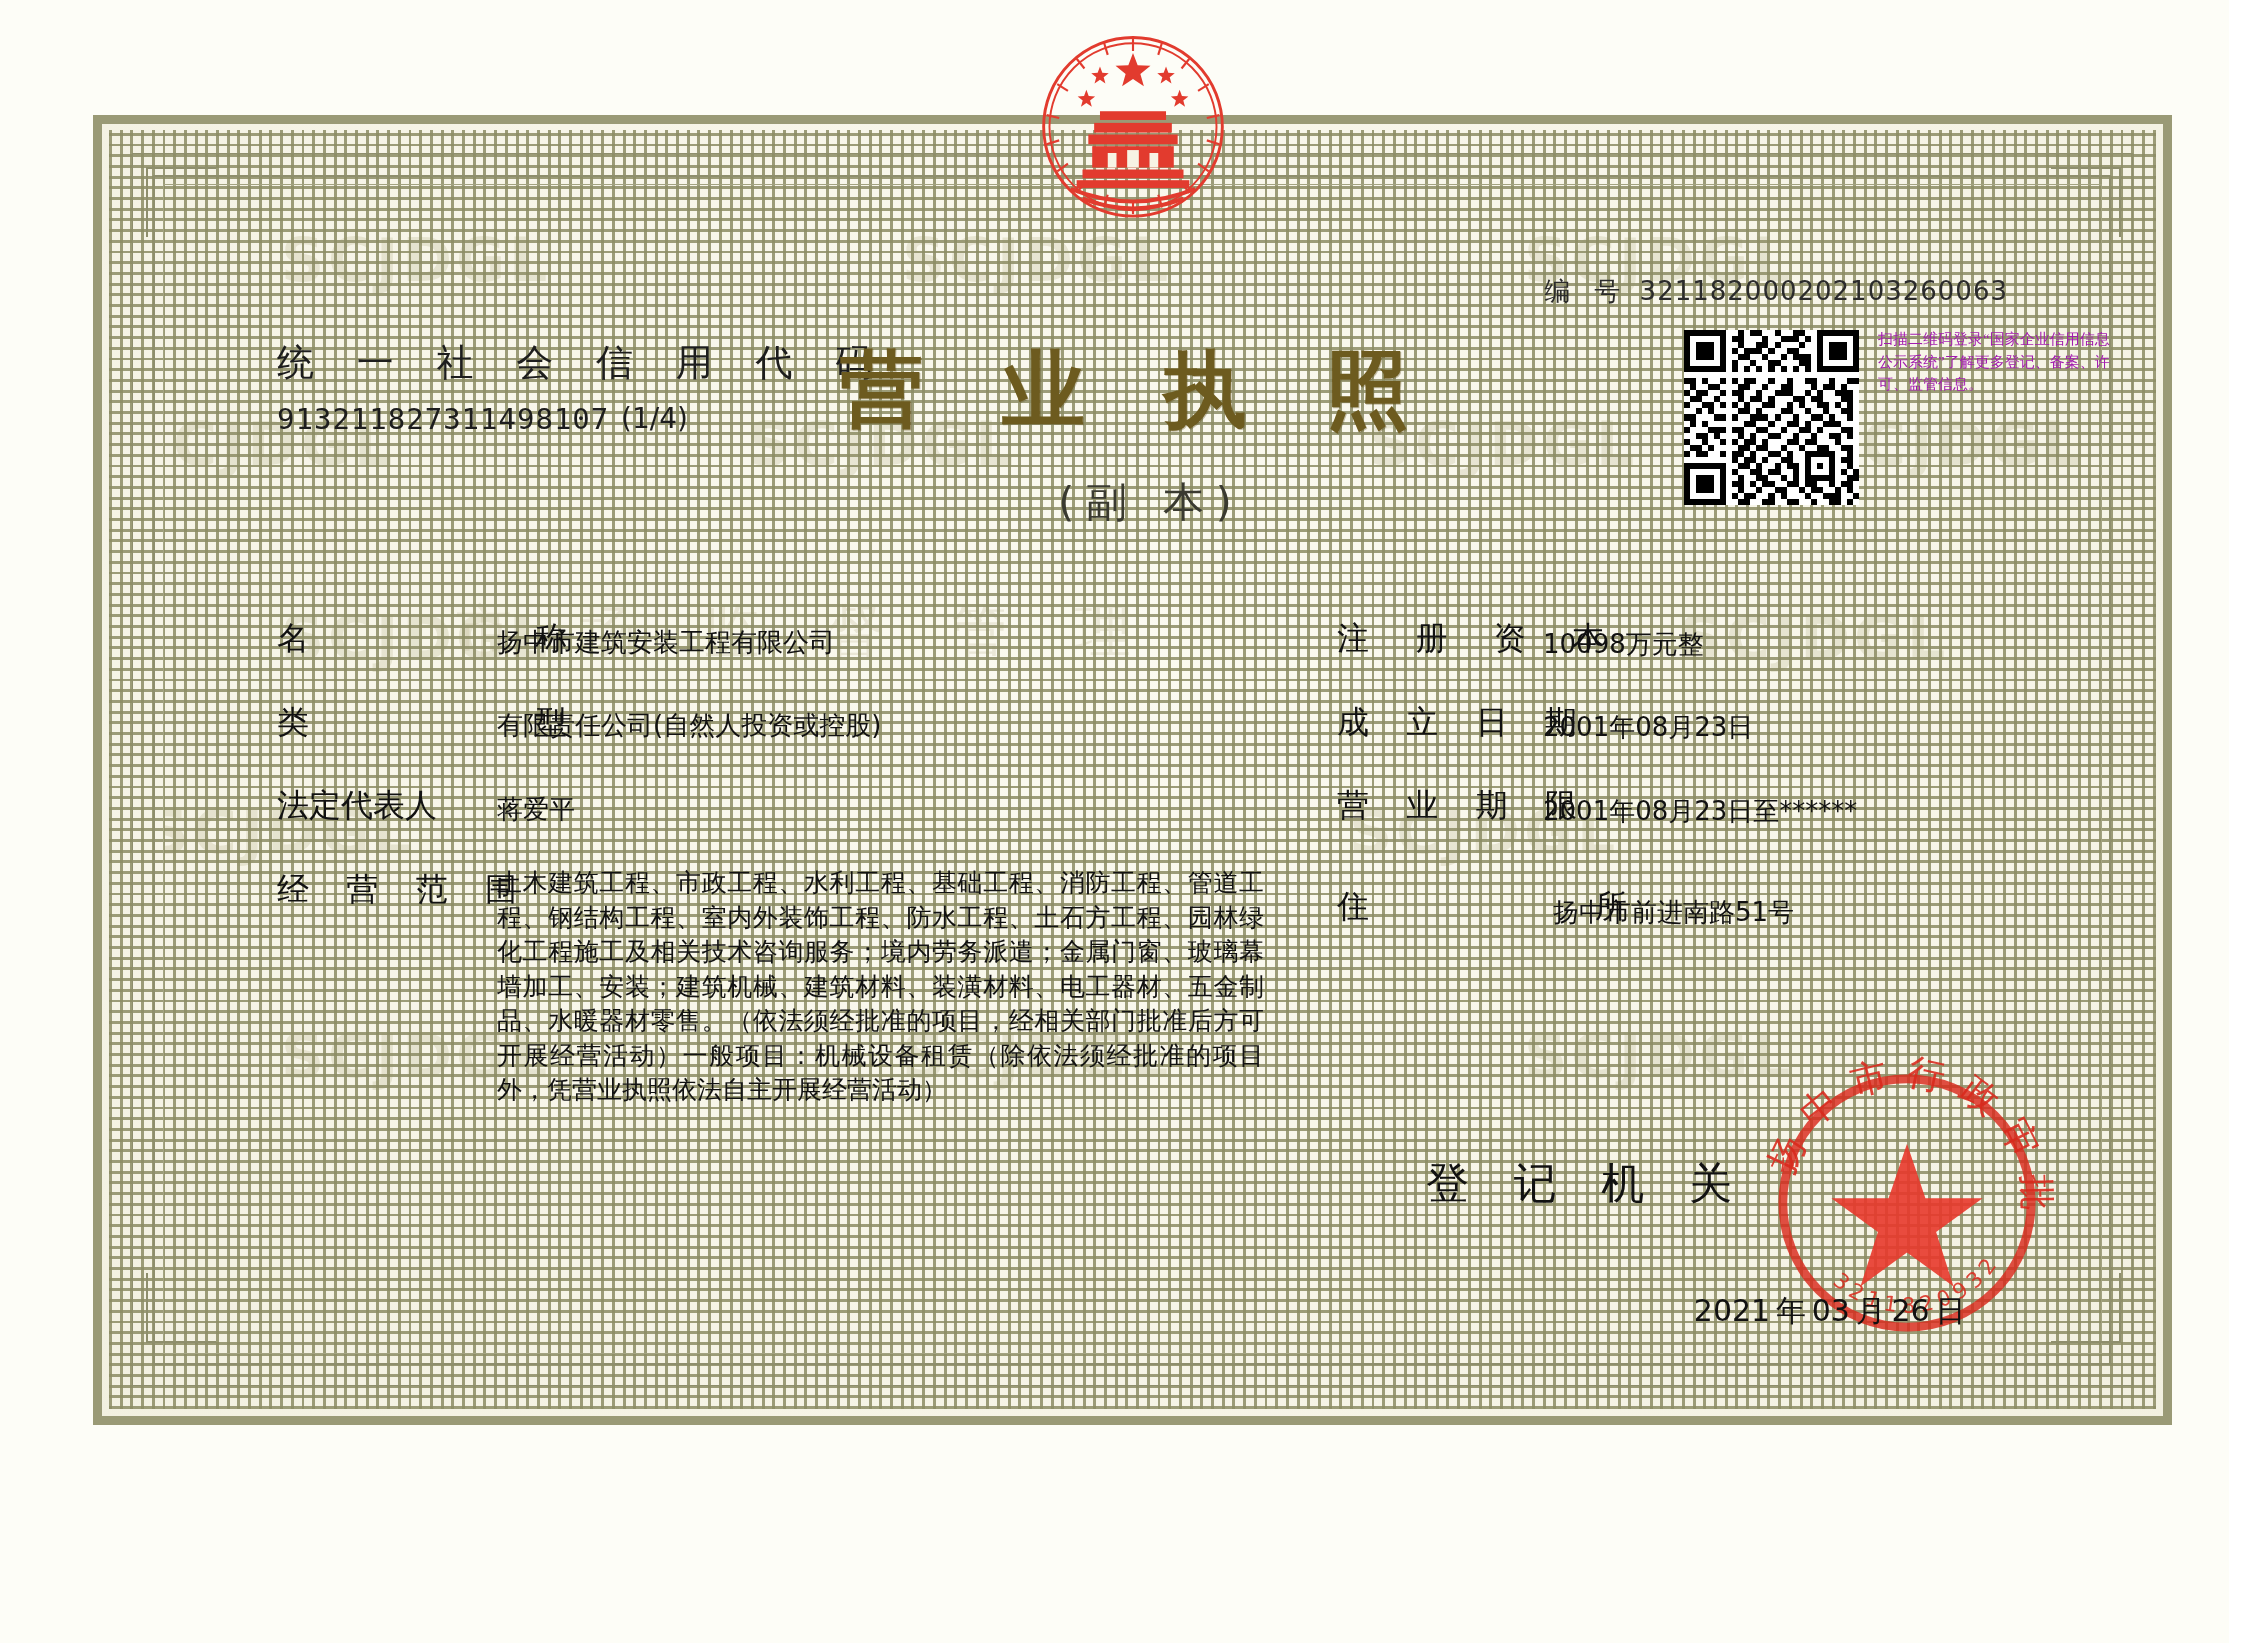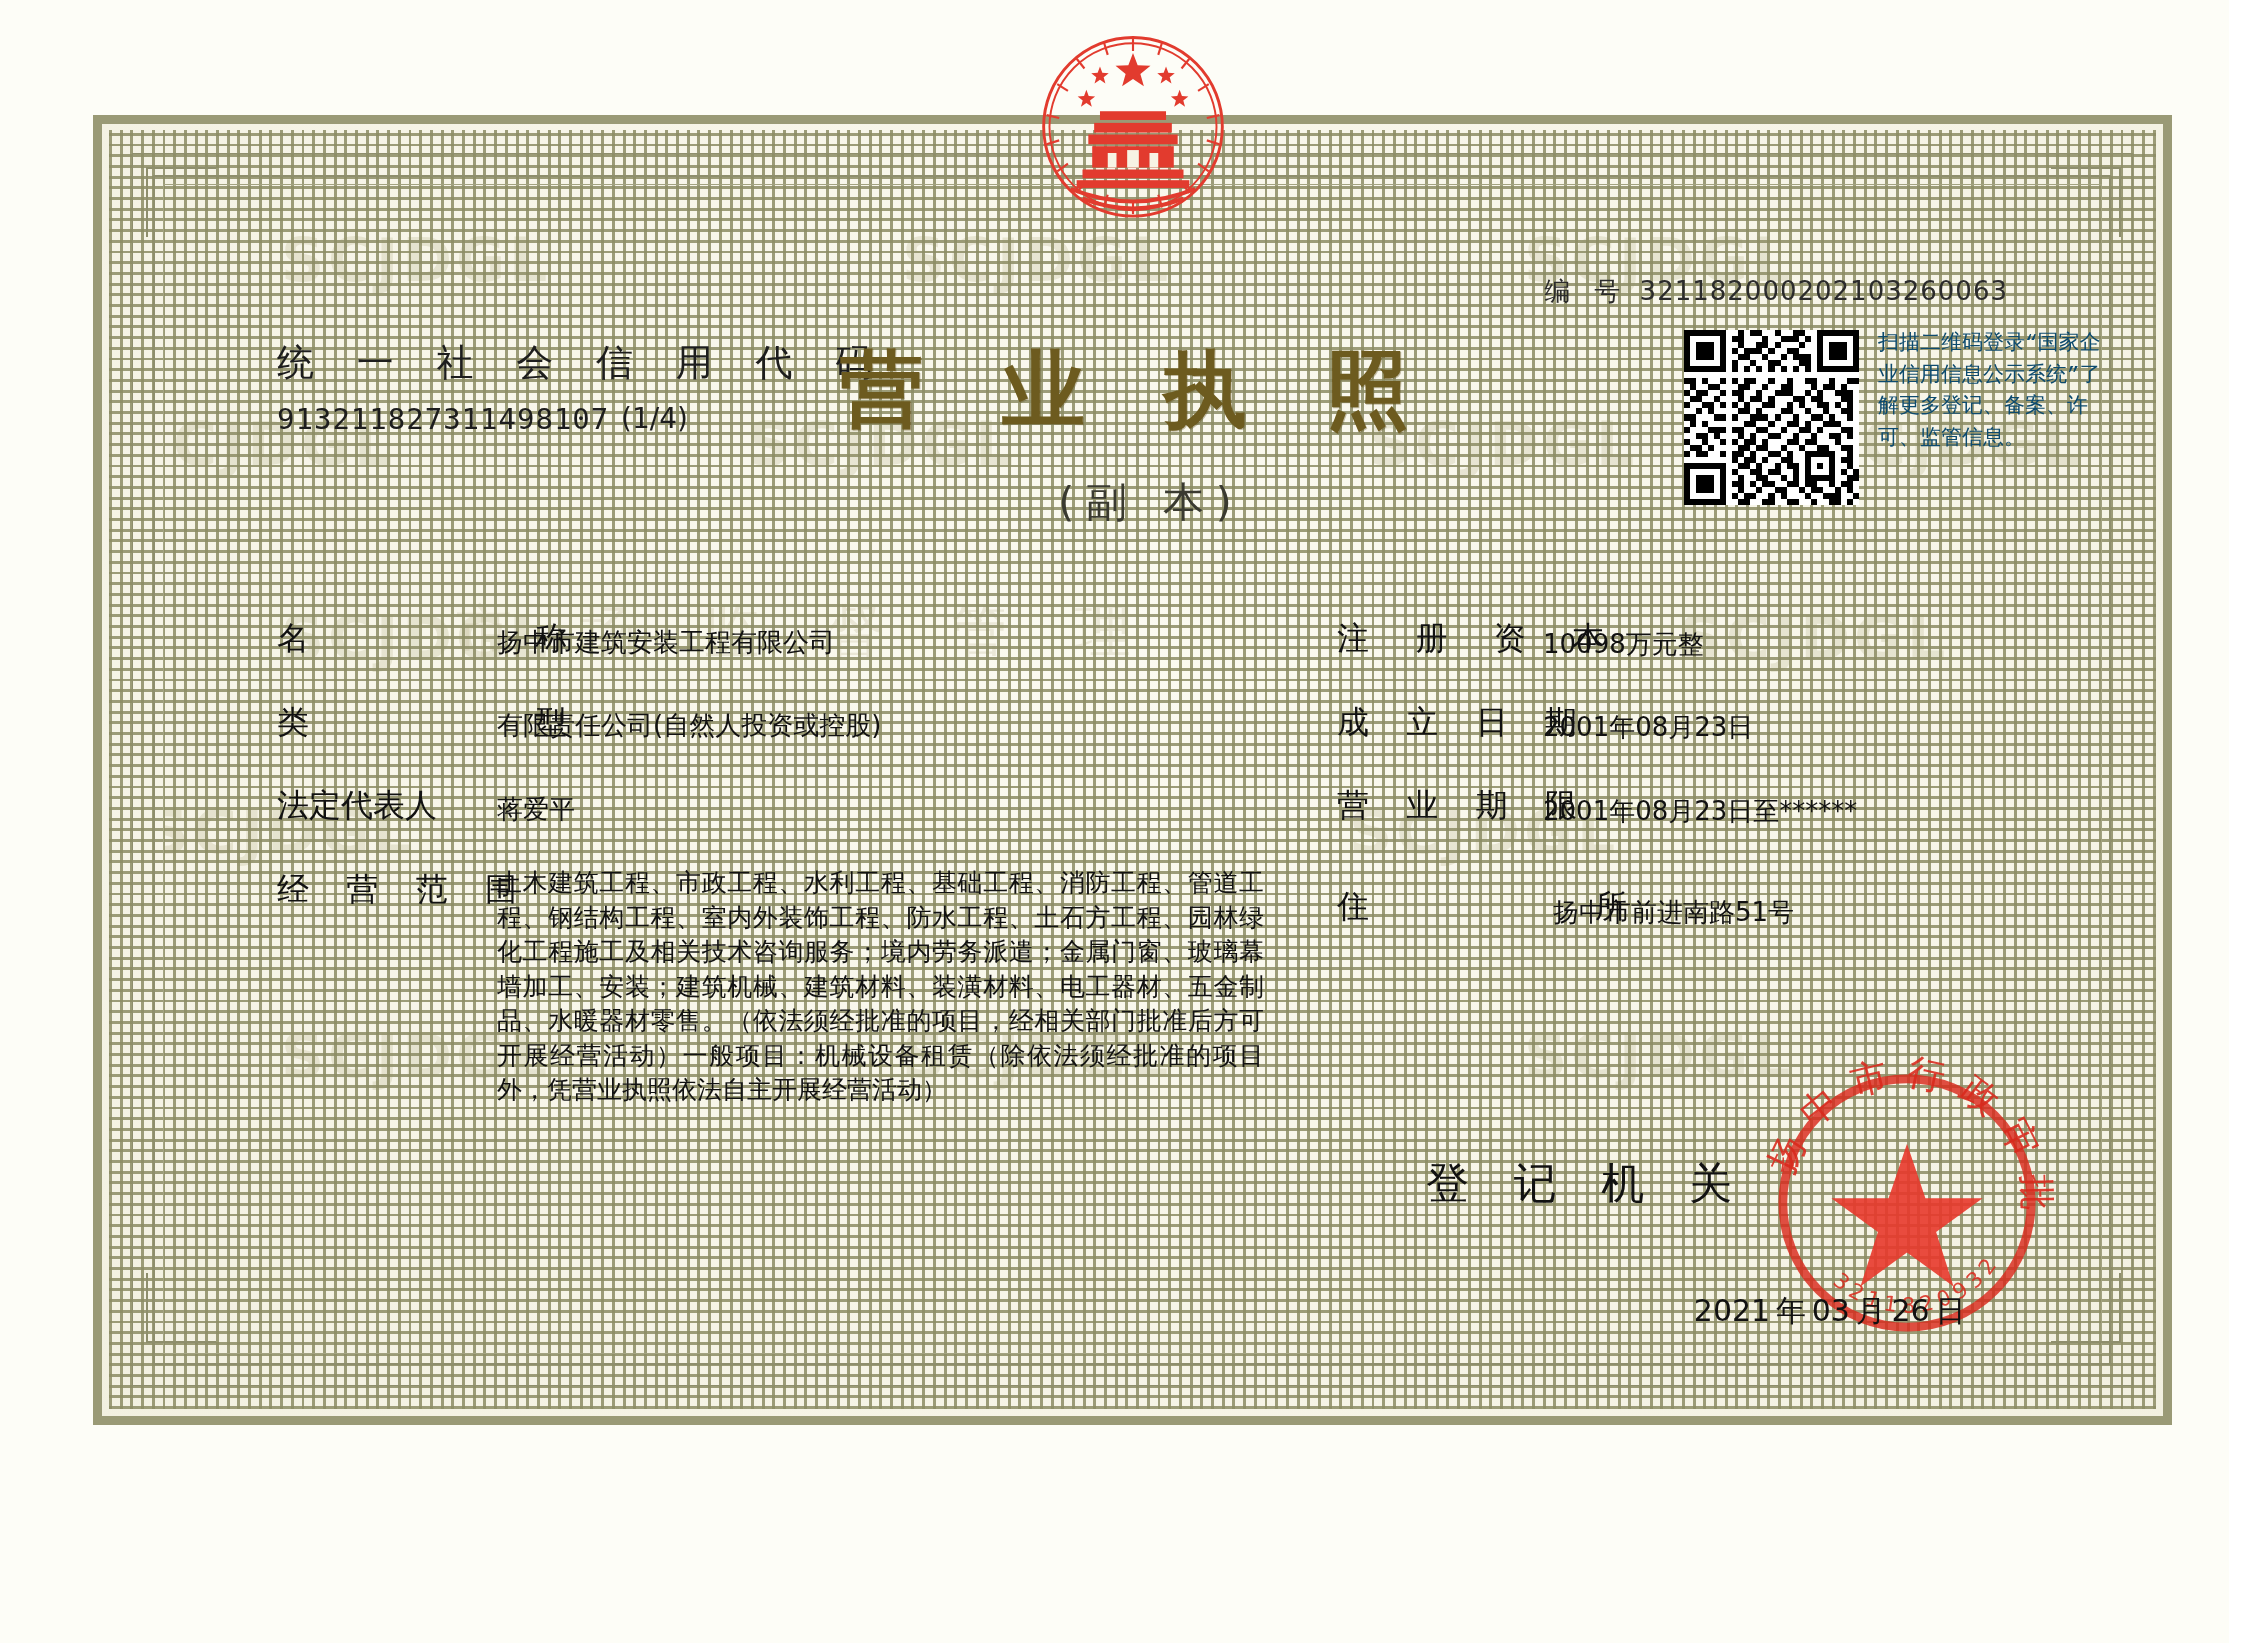--- a/index.html
+++ b/index.html
@@ -210,24 +210,24 @@
     top: 330px;
     width: 175px;
     height: 175px;
     background: #fff;
   }
   .qr-note {
     position: absolute;
     left: 1878px;
     top: 328px;
     width: 233px;
-    font-size: 21px;
+    font-size: 15px;
     line-height: 1.5;
-    color: #0c4a6e;
-    font-family: Liberation Mono, monospace;
+    color: #a21caf;
+    font-family: Liberation Serif, serif;
   }
 
   
   .field-label {
     position: absolute;
     font-size: 32px;
     color: #111;
     font-family: "DejaVu Sans", sans-serif;
     white-space: nowrap;
     font-weight: 500;

